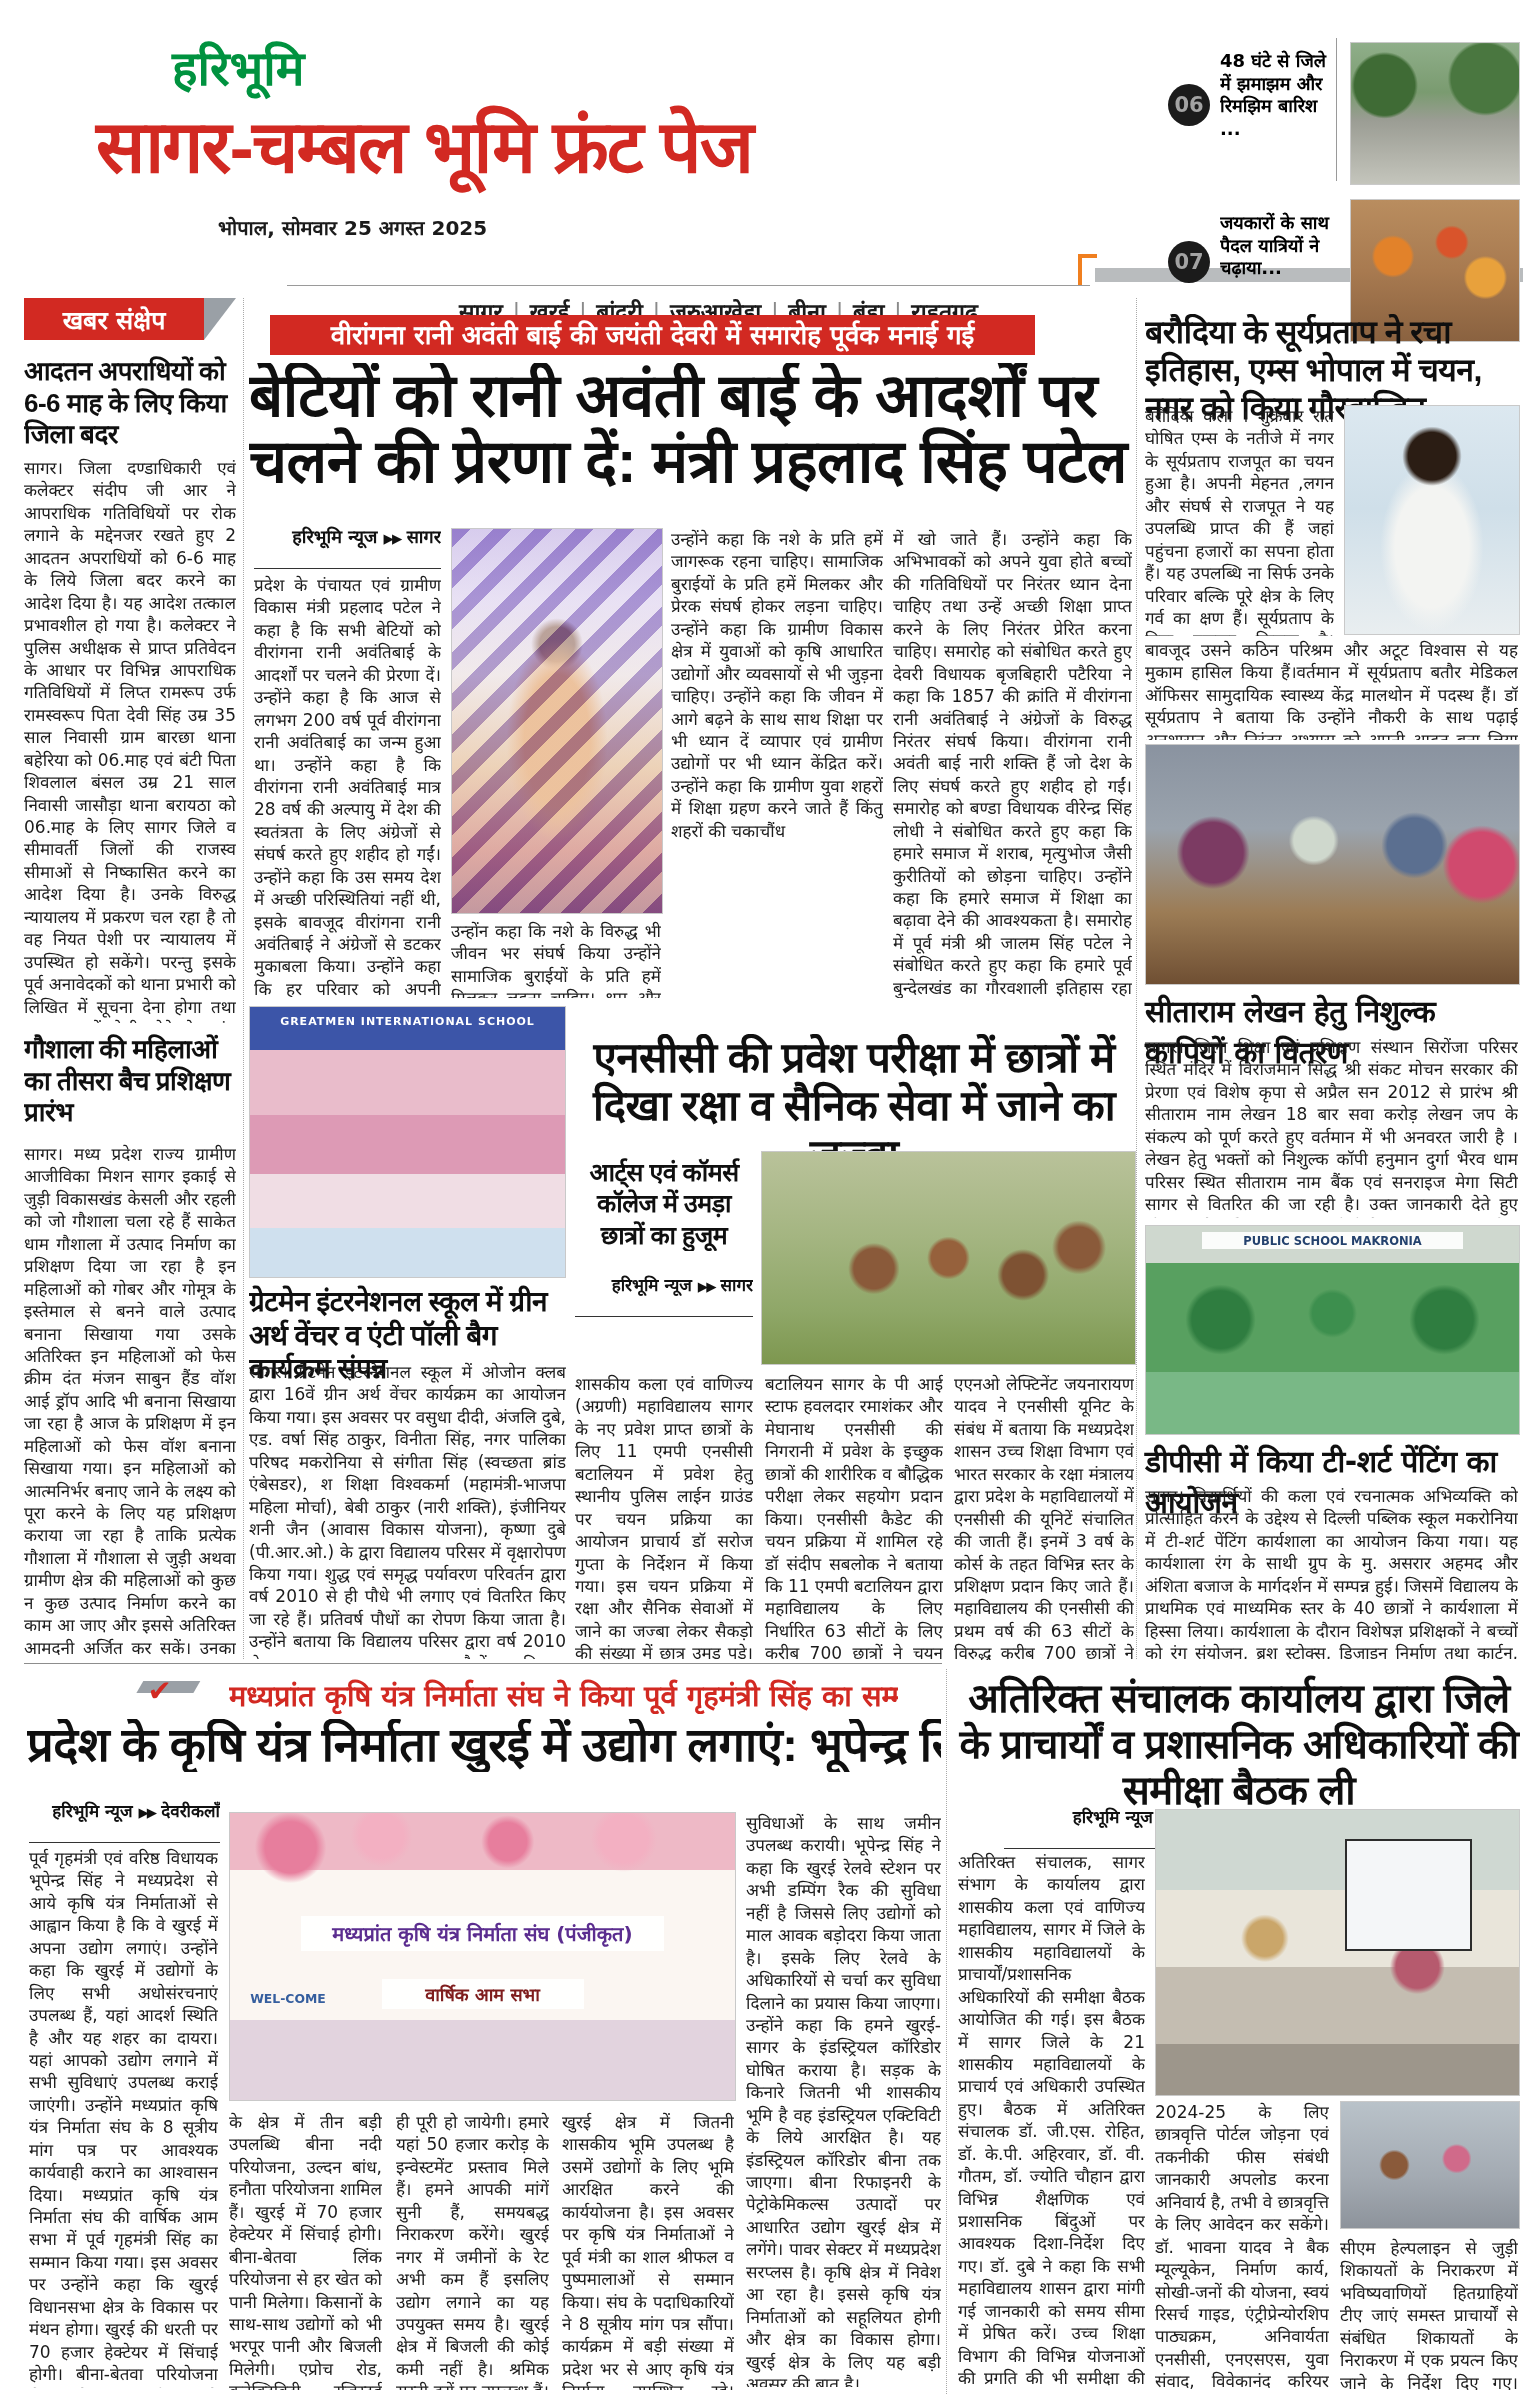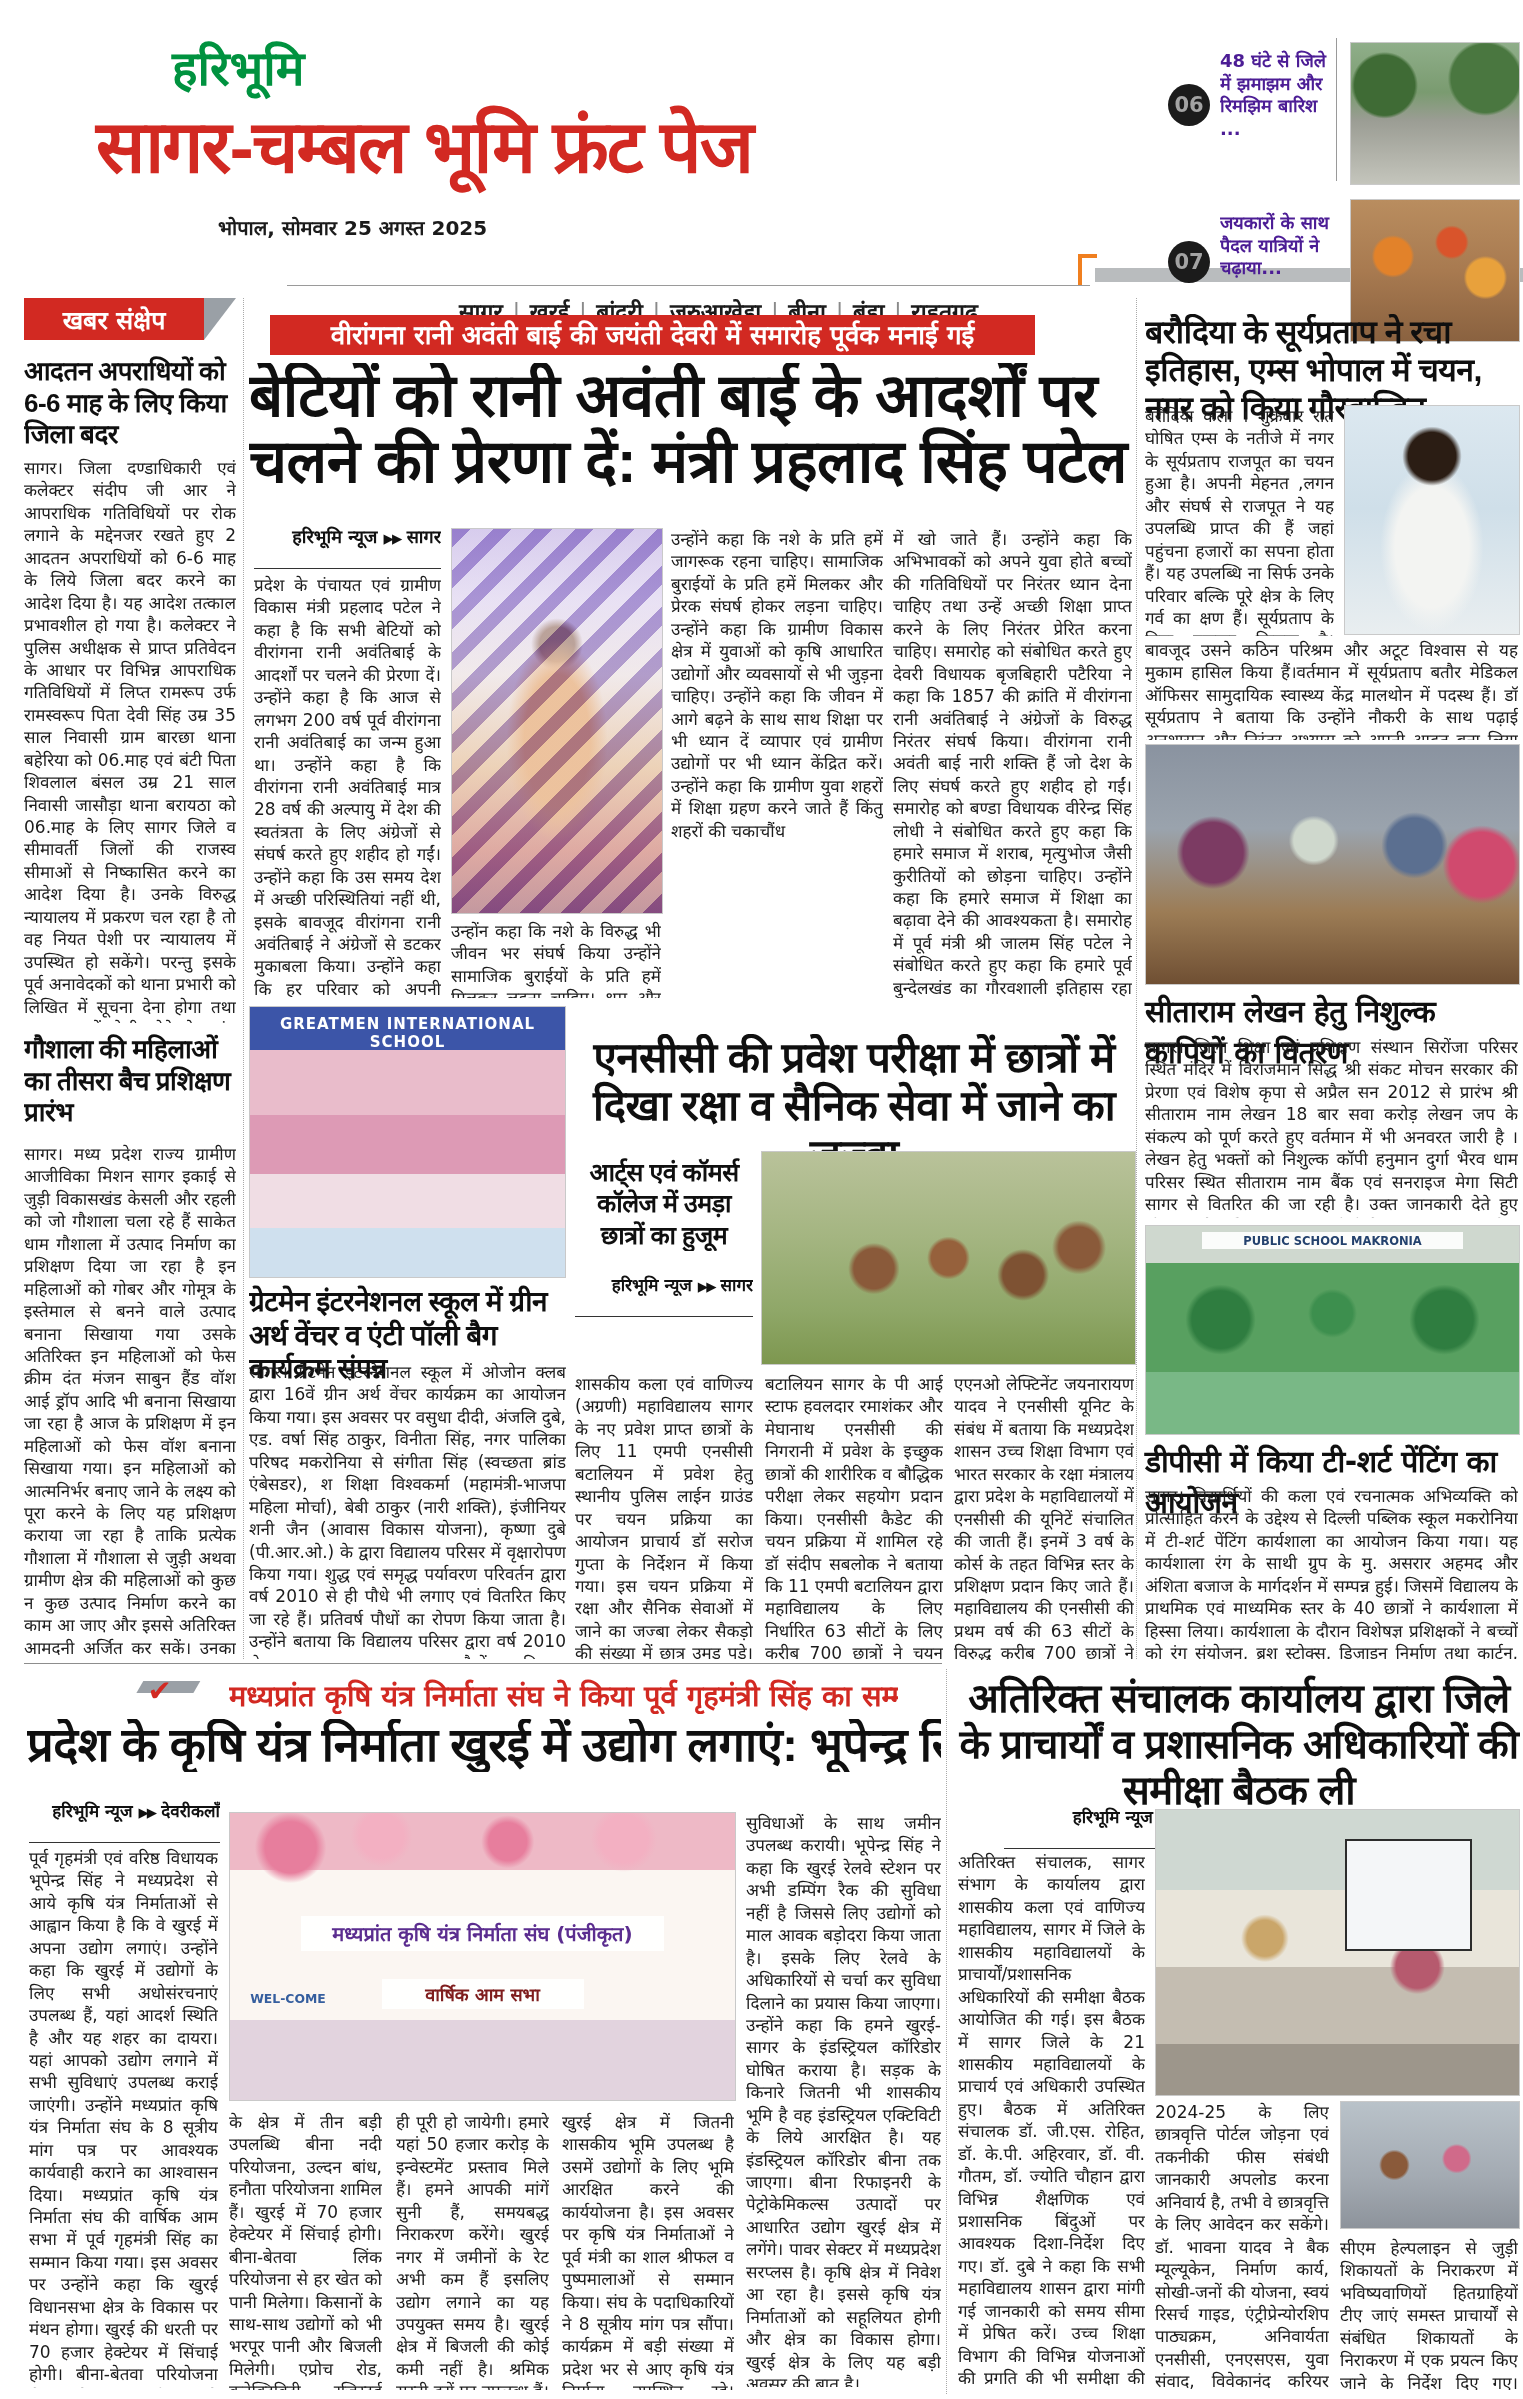--- a/index.html
+++ b/index.html
@@ -11,21 +11,21 @@
   .kicker{position:absolute;background:#d22922;color:#ffffff;font-weight:700;text-align:center;overflow:hidden;}
   .byline{position:absolute;font-weight:700;font-size:18px;color:#111;border-bottom:1.9px solid #333;
           padding-bottom:20px;text-align:right;white-space:nowrap;overflow:hidden;}
   .byline .arr{color:#111;font-size:13.4px;letter-spacing:-1.9px;}
   .photo{position:absolute;overflow:hidden;border:1px solid #c9c9c9;}
   .vdot{position:absolute;width:0;border-left:1.9px dotted #a9a9a9;}
   .hrule{position:absolute;height:0;border-top:1px solid #9a9a9a;}
   .caption-head{position:absolute;font-weight:700;color:#0f0f0f;letter-spacing:-0.5px;}
   .badge{position:absolute;width:42px;height:42px;border-radius:50%;background:#1b1b1b;color:#a3a3a3;
          font-weight:700;font-size:21px;display:flex;align-items:center;justify-content:center;}
-  .brief-txt{position:absolute;font-size:18px;font-weight:700;line-height:1.25;color:#4c1d95;overflow:hidden;}
+  .brief-txt{position:absolute;font-size:18px;font-weight:700;line-height:1.25;color:#000000;overflow:hidden;}
   .overlay-banner{position:absolute;background:rgba(255,255,255,0.92);color:#5b2d8f;font-weight:700;
                   text-align:center;overflow:hidden;}
   .fold{position:absolute;width:0;height:0;border-top:42px solid #9aa0a6;border-right:32.5px solid transparent;}
   .navbar{position:absolute;font-weight:700;font-size:23px;color:#1b1b1b;white-space:nowrap;margin-top:48px;}
   .navbar .sep{color:#8a8a8a;font-weight:400;padding:0 9.6px;}
 </style>
 </head>
 <body>
 
 <div id="page">
@@ -120,21 +120,21 @@
 
   <div class="body-txt" style="left:671px;top:528px;width:212px;height:470px;">
     <span>उन्होंने कहा कि नशे के प्रति हमें जागरूक रहना चाहिए। सामाजिक बुराईयों के प्रति हमें मिलकर और प्रेरक संघर्ष होकर लड़ना चाहिए। उन्होंने कहा कि ग्रामीण विकास क्षेत्र में युवाओं को कृषि आधारित उद्योगों और व्यवसायों से भी जुड़ना चाहिए। उन्होंने कहा कि जीवन में आगे बढ़ने के साथ साथ शिक्षा पर भी ध्यान दें व्यापार एवं ग्रामीण उद्योगों पर भी ध्यान केंद्रित करें। उन्होंने कहा कि ग्रामीण युवा शहरों में शिक्षा ग्रहण करने जाते हैं किंतु शहरों की चकाचौंध</span>
   </div>
   <div class="body-txt" style="left:893px;top:528px;width:239px;height:470px;">
     <span>में खो जाते हैं। उन्होंने कहा कि अभिभावकों को अपने युवा होते बच्चों की गतिविधियों पर निरंतर ध्यान देना चाहिए तथा उन्हें अच्छी शिक्षा प्राप्त करने के लिए निरंतर प्रेरित करना चाहिए। समारोह को संबोधित करते हुए देवरी विधायक बृजबिहारी पटैरिया ने कहा कि 1857 की क्रांति में वीरांगना रानी अवंतिबाई ने अंग्रेजों के विरुद्ध निरंतर संघर्ष किया। वीरांगना रानी अवंती बाई नारी शक्ति हैं जो देश के लिए संघर्ष करते हुए शहीद हो गईं। समारोह को बण्डा विधायक वीरेन्द्र सिंह लोधी ने संबोधित करते हुए कहा कि हमारे समाज में शराब, मृत्युभोज जैसी कुरीतियों को छोड़ना चाहिए। उन्होंने कहा कि हमारे समाज में शिक्षा का बढ़ावा देने की आवश्यकता है। समारोह में पूर्व मंत्री श्री जालम सिंह पटेल ने संबोधित करते हुए कहा कि हमारे पूर्व बुन्देलखंड का गौरवशाली इतिहास रहा है। 1842 में बुंदेलों ने क्रांति का बिगुल बजाया था और अंग्रेजों को खदेड़ दिया था। उन्होंने कहा कि हमारा समाज लोगों को जीवन देने का काम करता है। हमारी अर्थव्यवस्था ग्रामीण अर्थव्यवस्था है। हम अनाज उत्पादक समाज से हैं। उन्होंने कहा कि समाज के लागों को नशे की प्रवृत्ति से दूर रहना चाहिए।</span>
   </div>
 
   <div class="photo" style="left:249px;top:1006px;width:315px;height:270px;background:
       linear-gradient(180deg,#3c55a8 0 16%,#e9bccb 16% 40%,#dd9ab5 40% 62%,#f0dde4 62% 82%,#cfe0ee 82% 100%);">
-    <div class="abs" style="left:0;top:7.6px;width:100%;text-align:center;color:#ffffff;font-size:15px;font-weight:700;letter-spacing:1px;">
+    <div class="abs" style="left:0;top:7.6px;width:100%;text-align:center;color:#ffffff;font-size:11px;font-weight:700;letter-spacing:1px;">
       <span>GREATMEN INTERNATIONAL SCHOOL</span>
     </div>
   </div>
   <div class="headline" style="left:249px;top:1285px;width:317px;font-size:28px;line-height:1.2;">
     <span>ग्रेटमेन इंटरनेशनल स्कूल में ग्रीन अर्थ वेंचर व एंटी पॉली बैग कार्यक्रम संपन्न</span>
   </div>
   <div class="body-txt" style="left:249px;top:1361px;width:317px;height:298px;">
     <span>सागर। ग्रेटमेन इंटरनेशनल स्कूल में ओजोन क्लब द्वारा 16वें ग्रीन अर्थ वेंचर कार्यक्रम का आयोजन किया गया। इस अवसर पर वसुधा दीदी, अंजलि दुबे, एड. वर्षा सिंह ठाकुर, विनीता सिंह, नगर पालिका परिषद मकरोनिया से संगीता सिंह (स्वच्छता ब्रांड एंबेसडर), श शिक्षा विश्वकर्मा (महामंत्री-भाजपा महिला मोर्चा), बेबी ठाकुर (नारी शक्ति), इंजीनियर शनी जैन (आवास विकास योजना), कृष्णा दुबे (पी.आर.ओ.) के द्वारा विद्यालय परिसर में वृक्षारोपण किया गया। शुद्ध एवं समृद्ध पर्यावरण परिवर्तन द्वारा वर्ष 2010 से ही पौधे भी लगाए एवं वितरित किए जा रहे हैं। प्रतिवर्ष पौधों का रोपण किया जाता है। उन्होंने बताया कि विद्यालय परिसर द्वारा वर्ष 2010 से अब तक लगभग एक लाख पौधों का वितरण किया जा चुका है। इस वर्ष भी गुलाब, सेवंती कैलेंडी, बेलपत्र, हिबिस्कस, कदम्ब, नींबू ग्रास एवं पारिजात इत्यादि किस्म के लगभग 6000 पौधों का वितरण किया गया। कार्यक्रम में आए छात्रों ने संरक्षित पौधों को बेहतर वातावरण बनाने, वायु को शुद्ध करना, जल संरक्षण, भूमि संरक्षण, जलवायु नियंत्रण एवं मिट्टी की क्षति को बचाने हेतु हमारी पृथ्वी को पॉलिथीन मुक्त करने की इस दिशा में भी यह कार्यक्रम किया जा रहा है।</span>
   </div>
 

